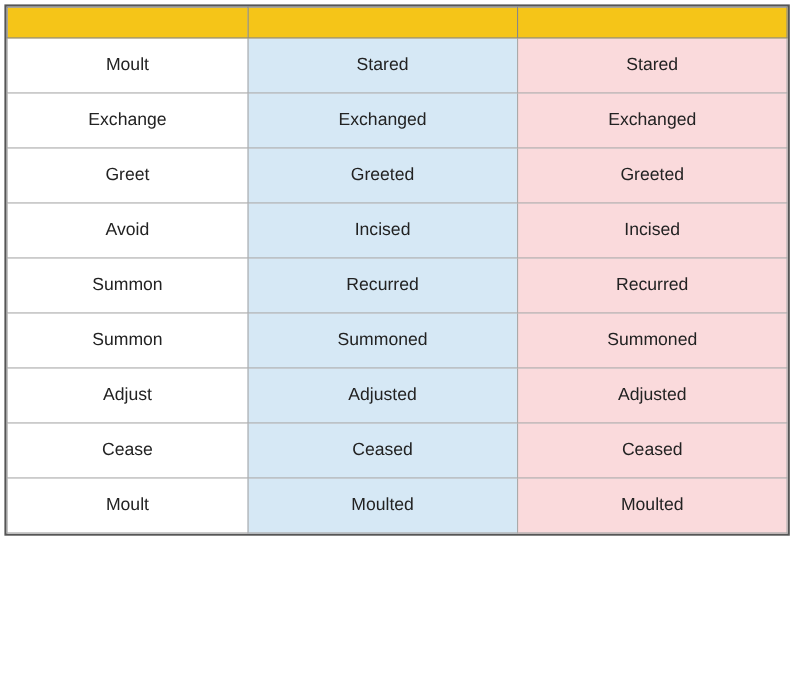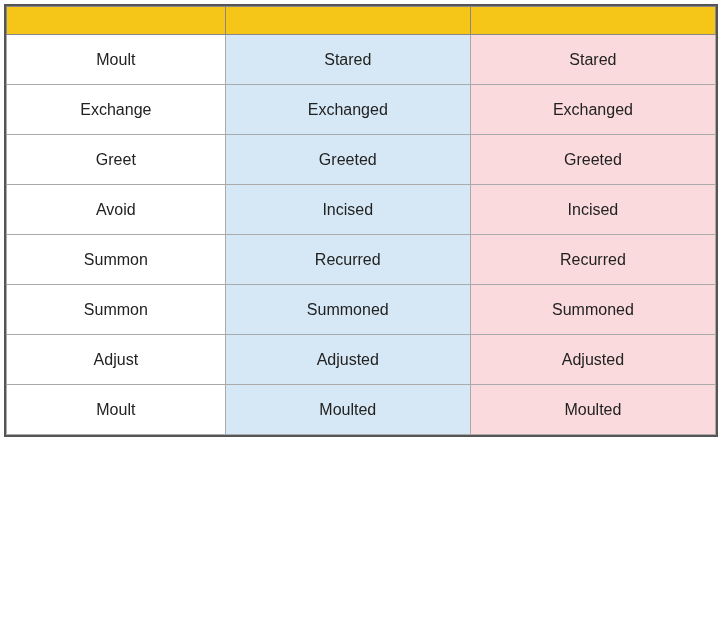--- a/index.html
+++ b/index.html
@@ -110,19 +110,24 @@
           <td>Summon</td>
           <td>Summoned</td>
           <td>Summoned</td>
         </tr>
         <tr>
           <td>Adjust</td>
           <td>Adjusted</td>
           <td>Adjusted</td>
         </tr>
         <tr>
+          <td>Cease</td>
+          <td>Ceased</td>
+          <td>Ceased</td>
+        </tr>
+        <tr>
           <td>Moult</td>
           <td>Moulted</td>
           <td>Moulted</td>
         </tr>
       </tbody>
   </table>
 </div>
 
 </body></html>

